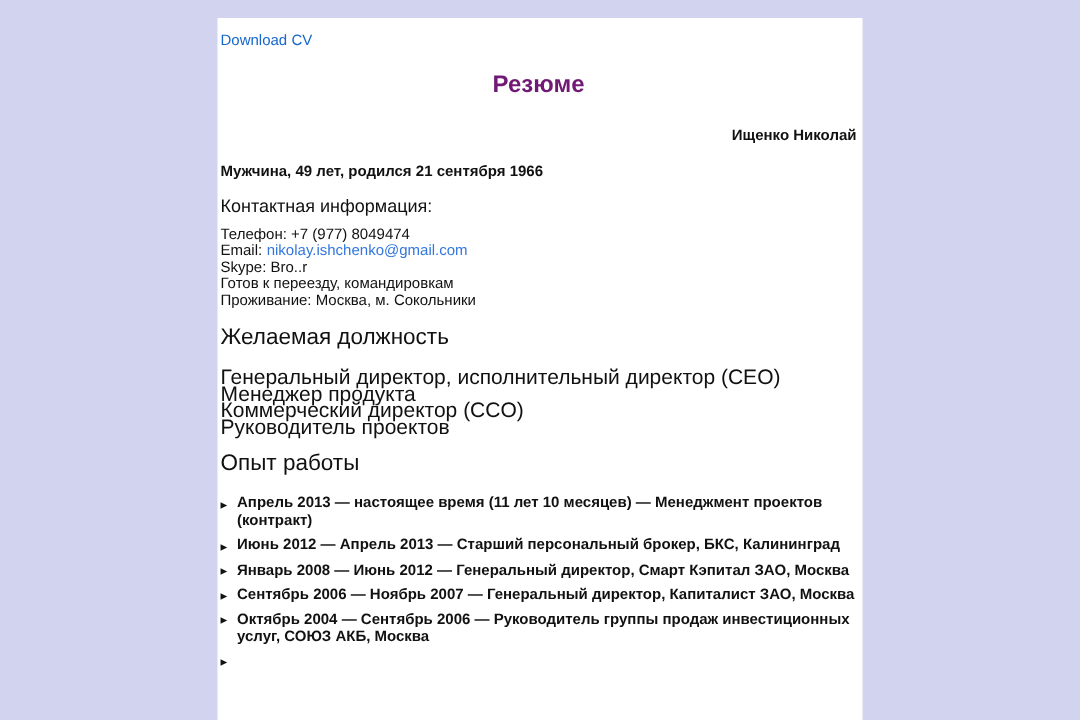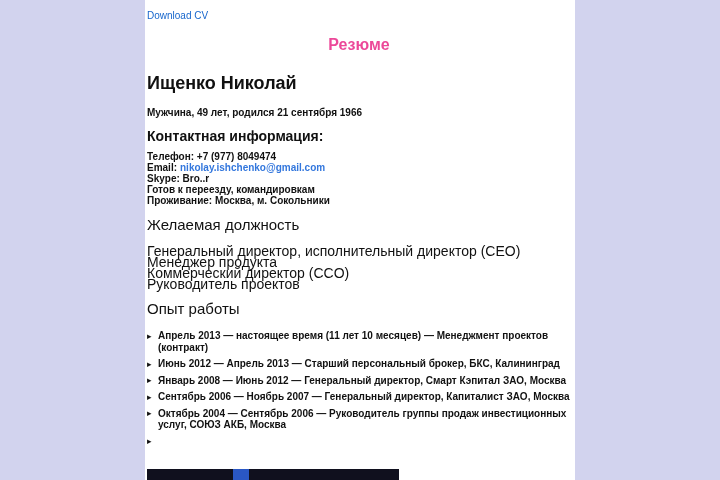--- a/index.html
+++ b/index.html
@@ -5,21 +5,21 @@
   html, body {
     margin: 0;
     padding: 0;
     width: 720px;
     height: 480px;
     overflow: hidden;
     background: #d2d3ee;
     font-family: "Liberation Sans", "DejaVu Sans", sans-serif;
     color: #111111;
   }
-  .page { position: relative; width: 720px; height: 428px; }
+  .page { position: relative; width: 720px; height: 428px; margin-top: 12px; }
   .doc {
     position: absolute;
     left: 145px;
     top: 0;
     width: 430px;
     height: 480px;
     background: #ffffff;
     box-sizing: border-box;
     padding: 0 4px 0 2px;
   }
@@ -28,44 +28,44 @@
     display: inline-block;
     margin: 10px 0 0 0;
     font-size: 10px;
     color: #1766cc;
   }
   .title {
     margin-top: 13px;
     text-align: center;
     font-size: 16px;
     font-weight: bold;
-    color: #ec4899;
+    color: #701a75;
   }
   .name {
     margin-top: 19px;
-    text-align: left;
-    font-size: 18px;
+    text-align: right;
+    font-size: 10px;
     font-weight: bold;
   }
   .personal {
     margin-top: 13px;
     font-size: 10px;
     font-weight: bold;
   }
   .contact-header {
     margin-top: 10px;
-    font-size: 14px;
-    font-weight: bold;
+    font-size: 12px;
+    font-weight: normal;
   }
   .contact {
     margin-top: 7px;
     font-size: 10px;
     line-height: 11px;
   }
-  .cline { white-space: nowrap; font-weight: bold; }
+  .cline { white-space: nowrap; }
   .email-label { margin-right: 3px; }
   .email { color: #3377dd; }
   .section-title {
     margin-top: 10px;
     font-size: 15px;
     font-weight: normal;
   }
   .positions {
     margin-top: 13px;
     font-size: 14px;

